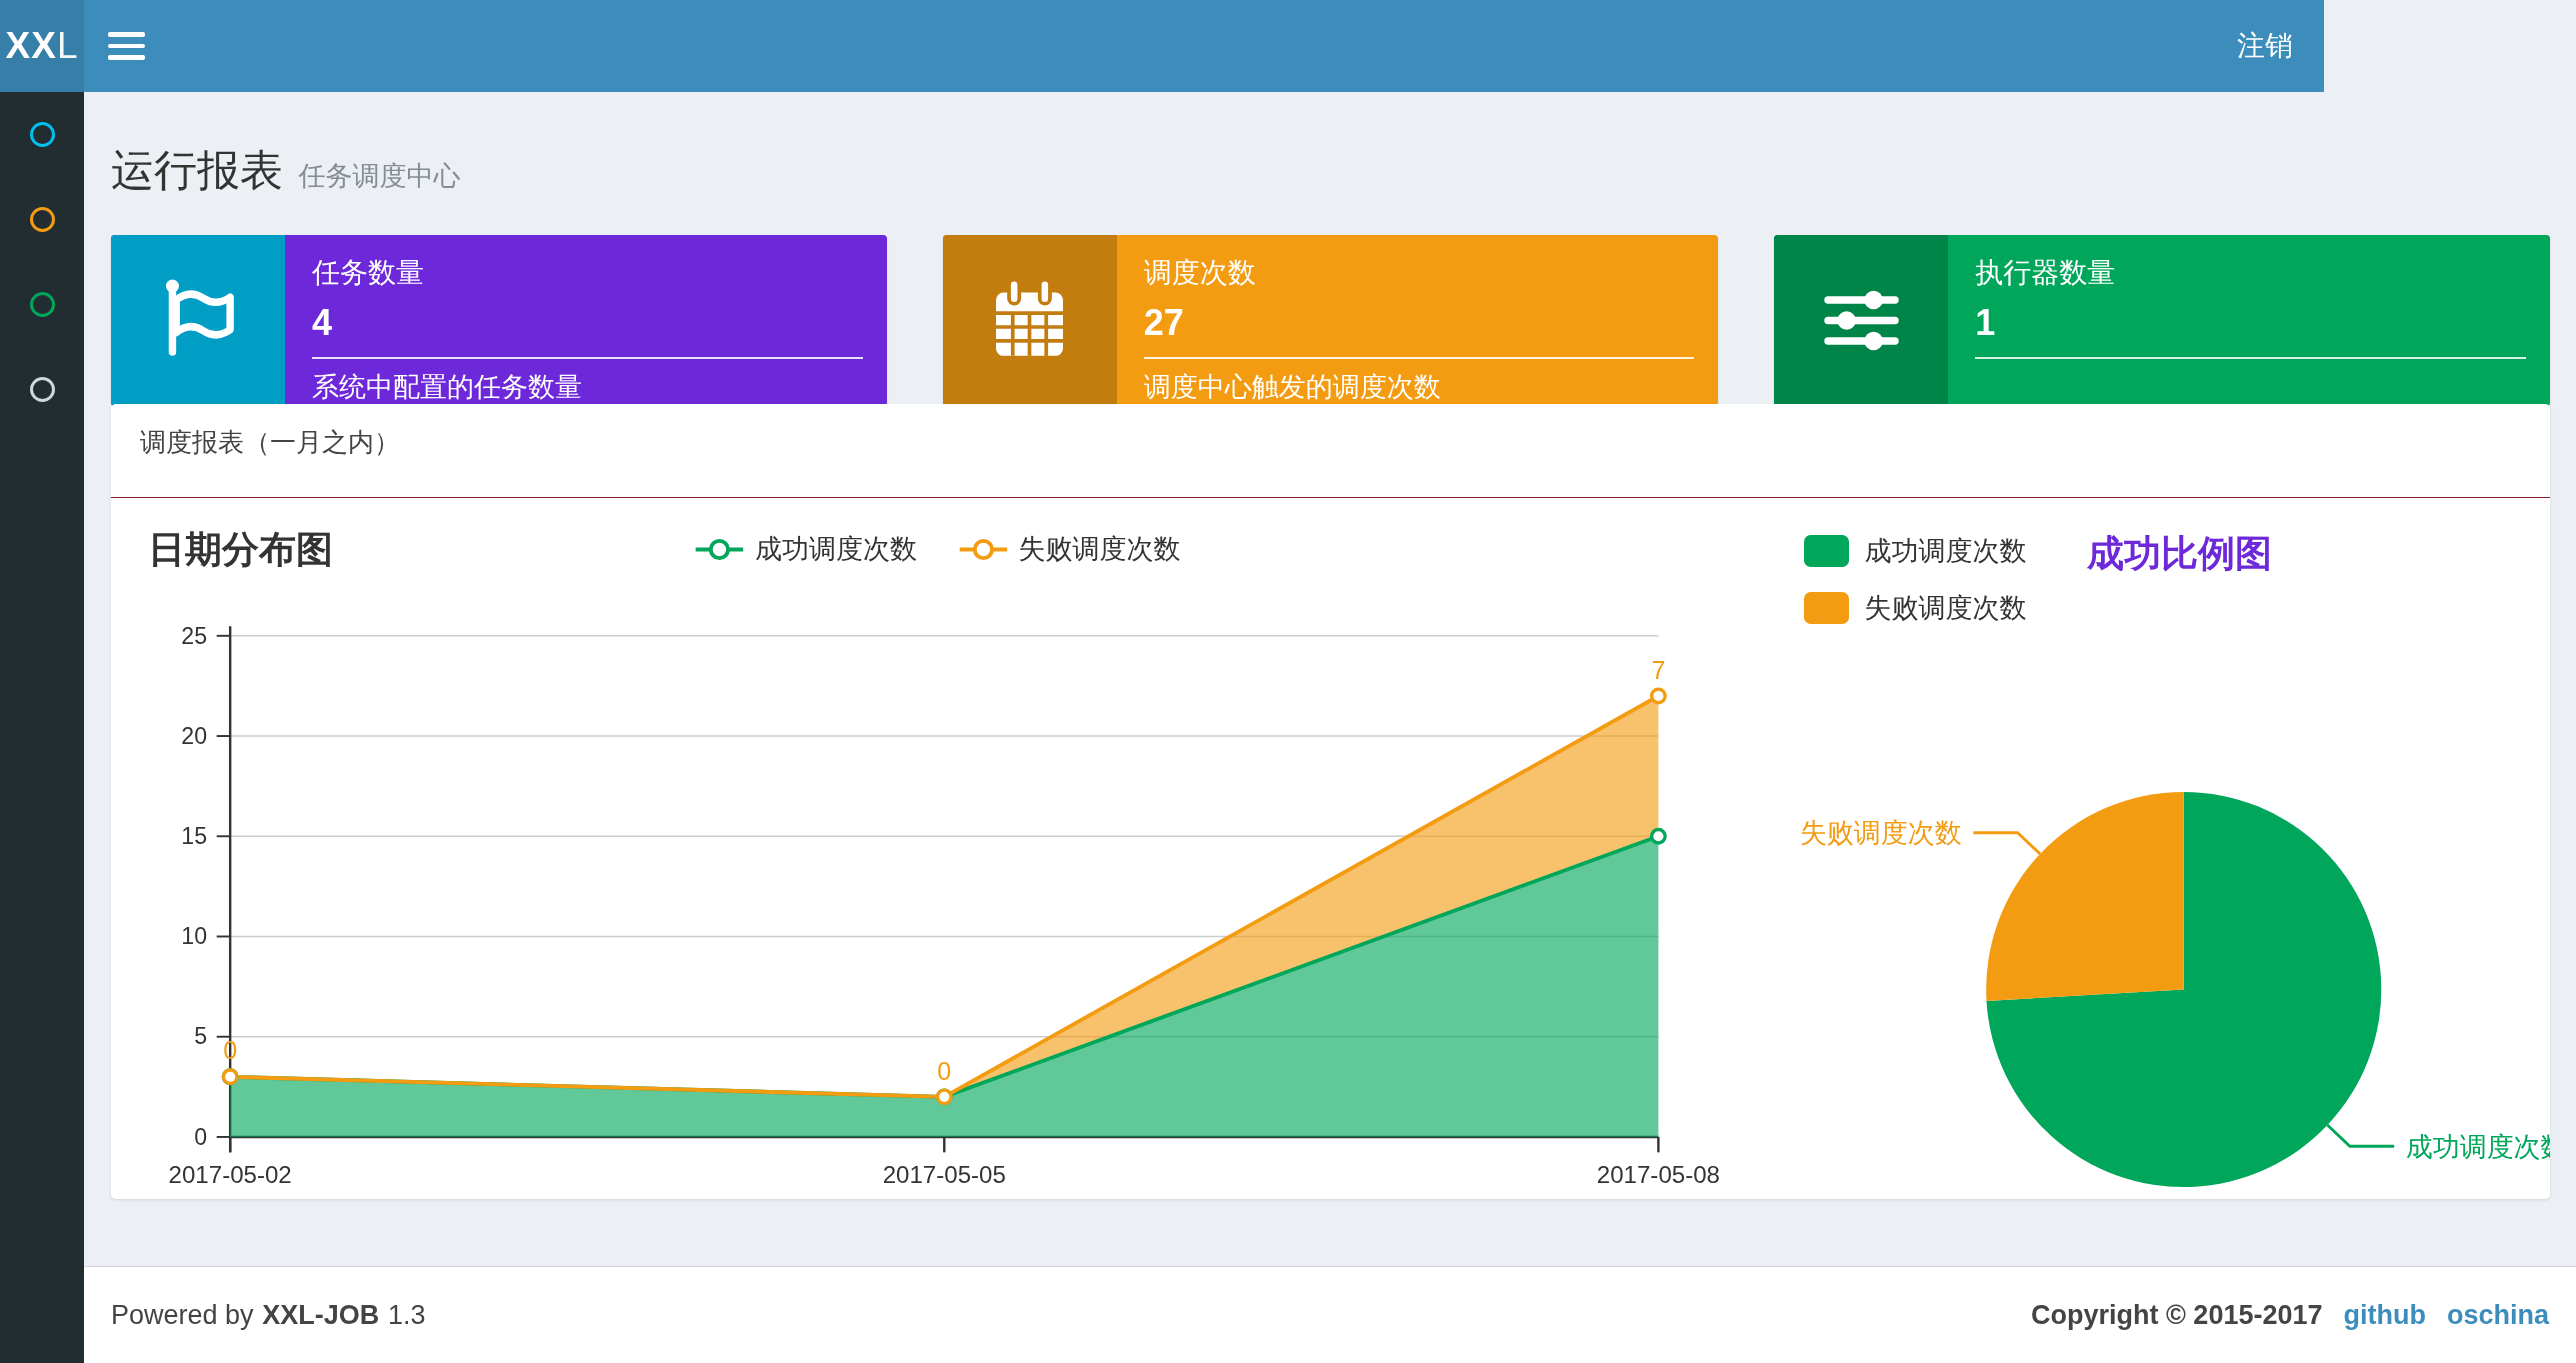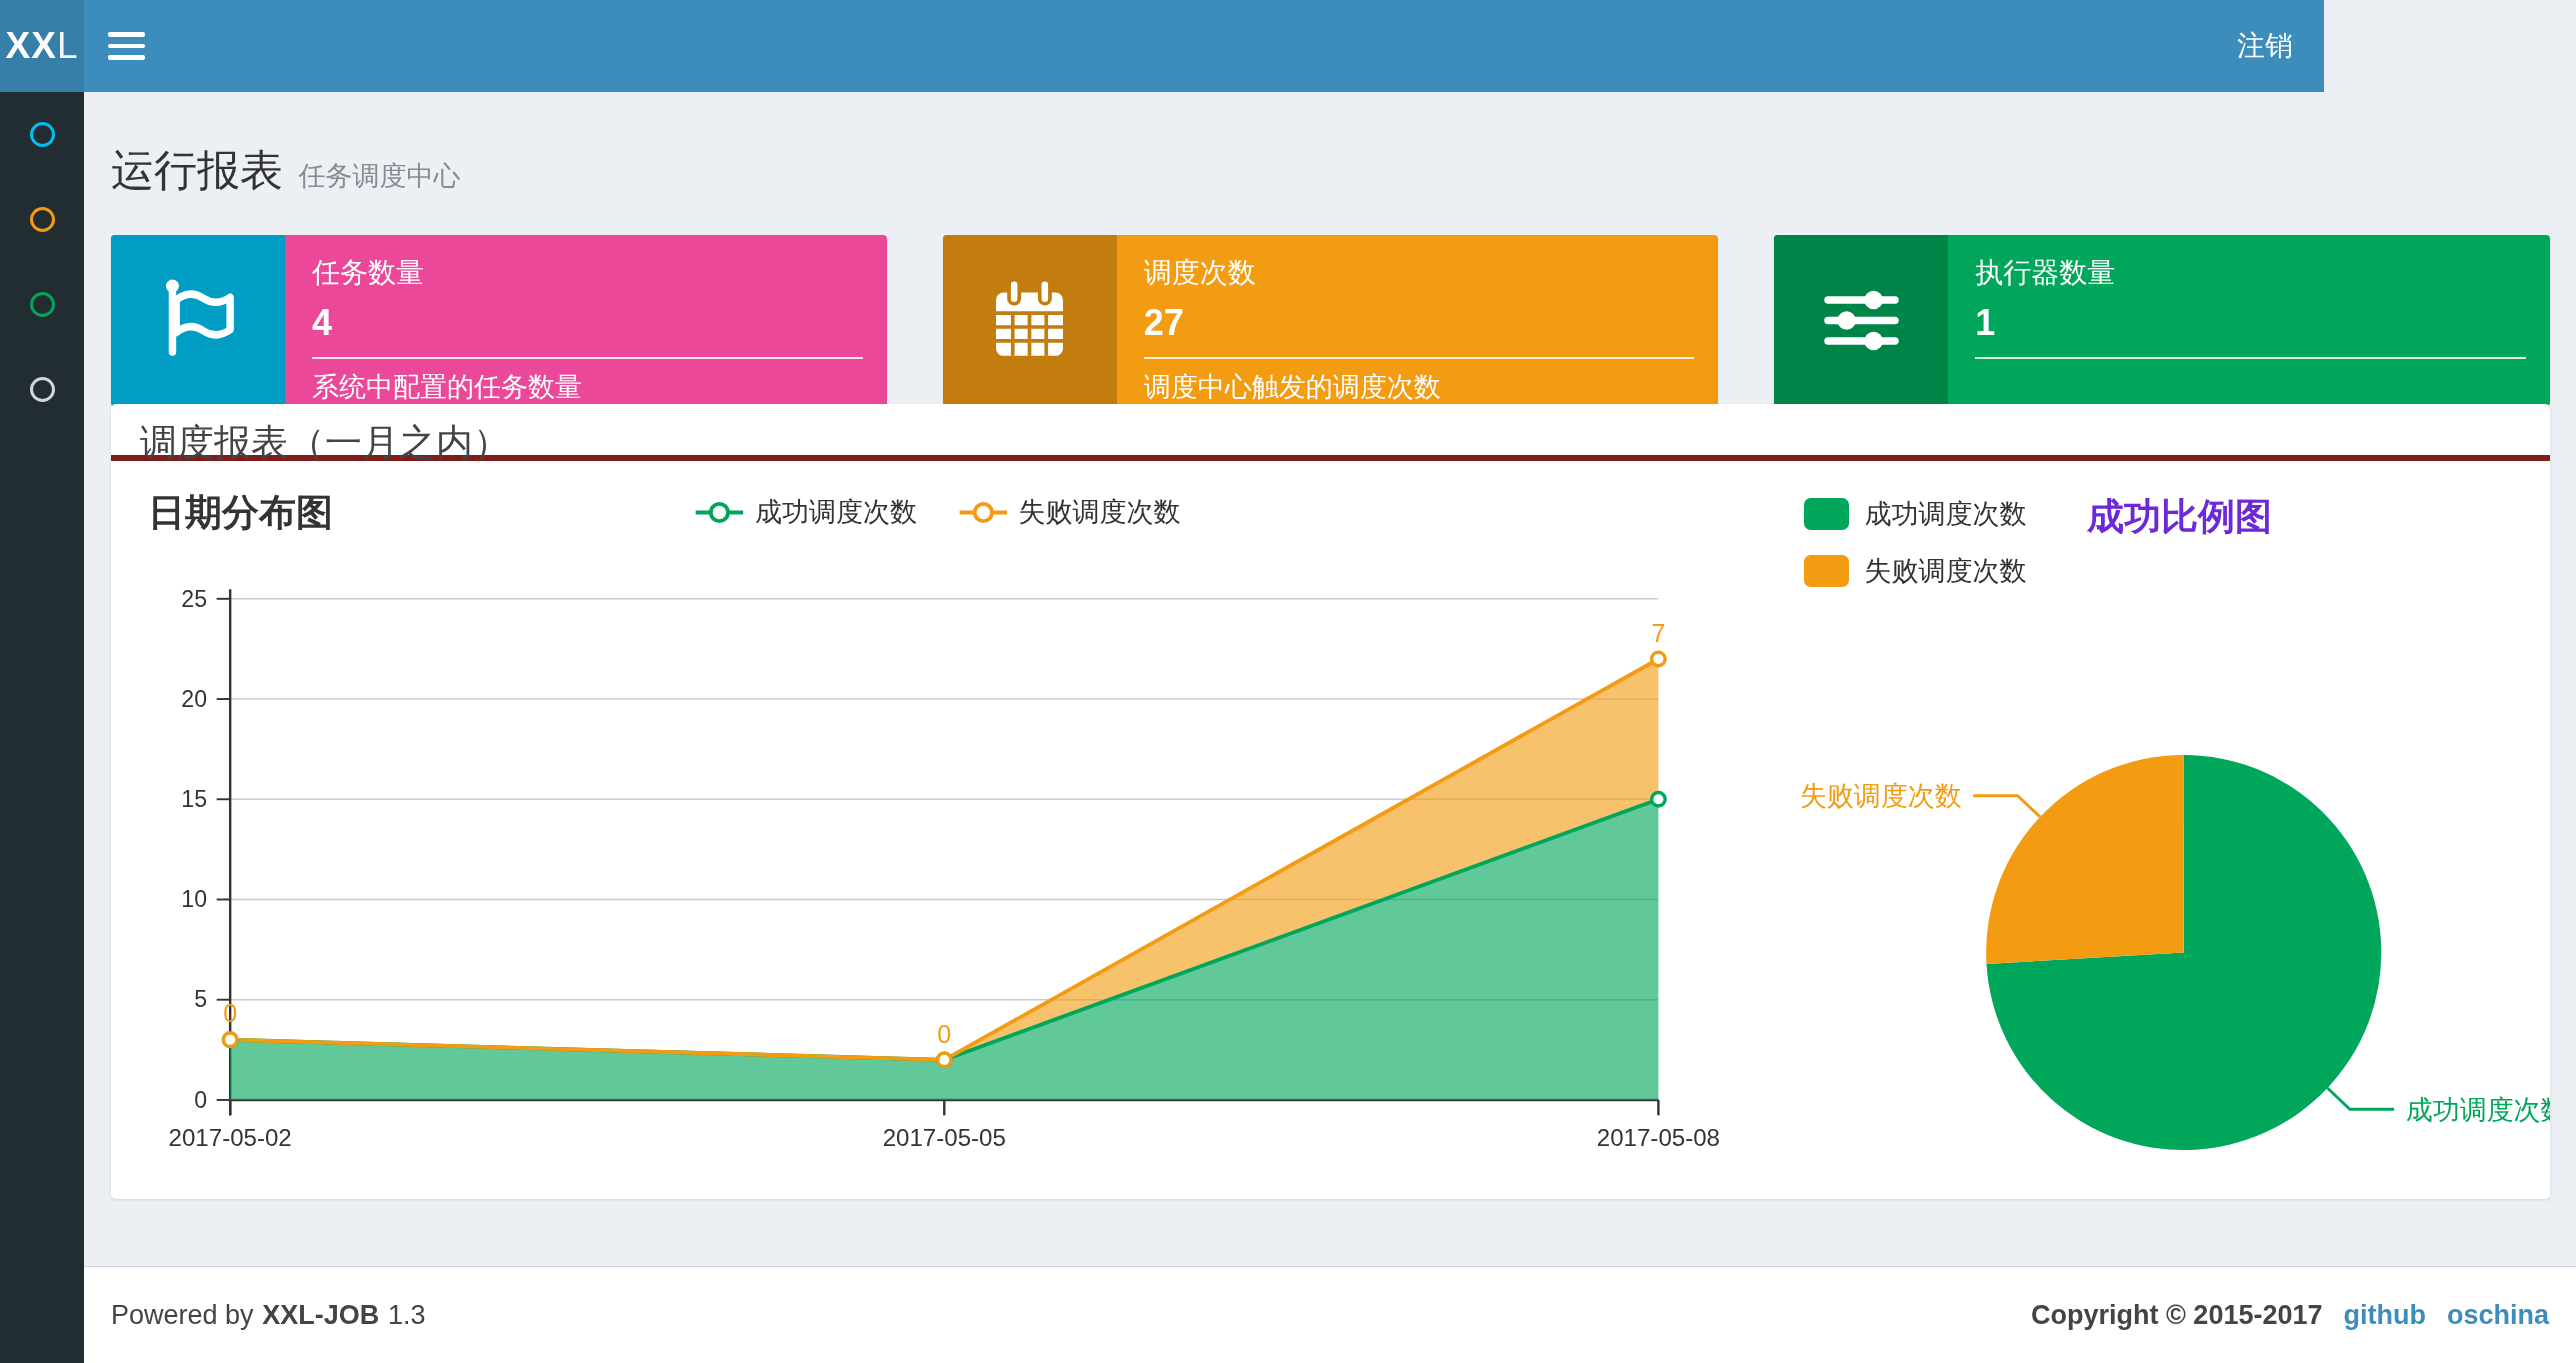--- a/index.html
+++ b/index.html
@@ -24,33 +24,33 @@
 
   
   .content { position:absolute; left:84px; top:92px; width:2492px; height:1174px; background:#ecf0f5; }
   .page-header { padding:17px 27px 0 27px;margin-top:33px; }
   .page-header h1 { font-size:43px; font-weight:400; color:#333; display:inline; }
   .page-header .subtitle { font-size:27px; color:#848c94; margin-left:15.4px; font-weight:400; }
 
   
   .cards { display:flex; gap:56px; padding:35px 26px 0 27px; }
   .card { flex:1; height:171px; border-radius:3.9px; display:flex; color:#fff; box-shadow:0 1px 1.9px rgba(0,0,0,.15); overflow:hidden; }
-  .card-aqua { background:#ec4899; } .card-aqua .card-icon { background:#009dc5; }
+  .card-aqua { background:#6d28d9; } .card-aqua .card-icon { background:#009dc5; }
   .card-yellow { background:#f39c12; } .card-yellow .card-icon { background:#c27d0e; }
   .card-green { background:#00a65a; } .card-green .card-icon { background:#008548; }
   .card-icon { width:174px; display:flex; align-items:center; justify-content:center; flex:none; }
   .card-body { flex:1; padding:19px 24px 0 27px; display:flex; flex-direction:column; }
   .card-label { font-size:28px; }
   .card-value { font-size:36px; font-weight:700; margin-top:9.6px; }
   .card-divider { height:1.9px; background:rgba(255,255,255,.85); margin:13.5px 0 9.6px 0; }
   .card-desc { font-size:27px; }
 
   
   .panel { position:absolute; left:111px; top:404px; width:2439px; height:795px; background:#fff; border-radius:4.8px; box-shadow:0 1px 2.9px rgba(0,0,0,.12); }
-  .panel-header { height:57px; line-height:77px; padding-left:29px; font-size:37px; color:#444; border-bottom:6px solid #7f1d1d; }
+  .panel-header { height:94px; line-height:77px; padding-left:29px; font-size:26px; color:#444; border-bottom:1px solid #7f1d1d; }
   .panel-body { position:relative; width:100%; height:717px; }
 
   
   .line-chart { position:absolute; left:8px; top:0; width:1639px; height:717px; }
   .chart-title { position:absolute; left:29px; top:27px; font-size:37px; font-weight:700; color:#333; }
   .lc-legend { position:absolute; left:819px; top:33px; transform:translateX(-50%); display:flex; gap:42px; white-space:nowrap; }
   .lc-legend-item { display:flex; align-items:center; gap:11.6px; cursor:pointer; }
   .lc-legend-item .lbl { font-size:27px; color:#333; }
   .line-svg { position:absolute; left:0; top:0; }
 

